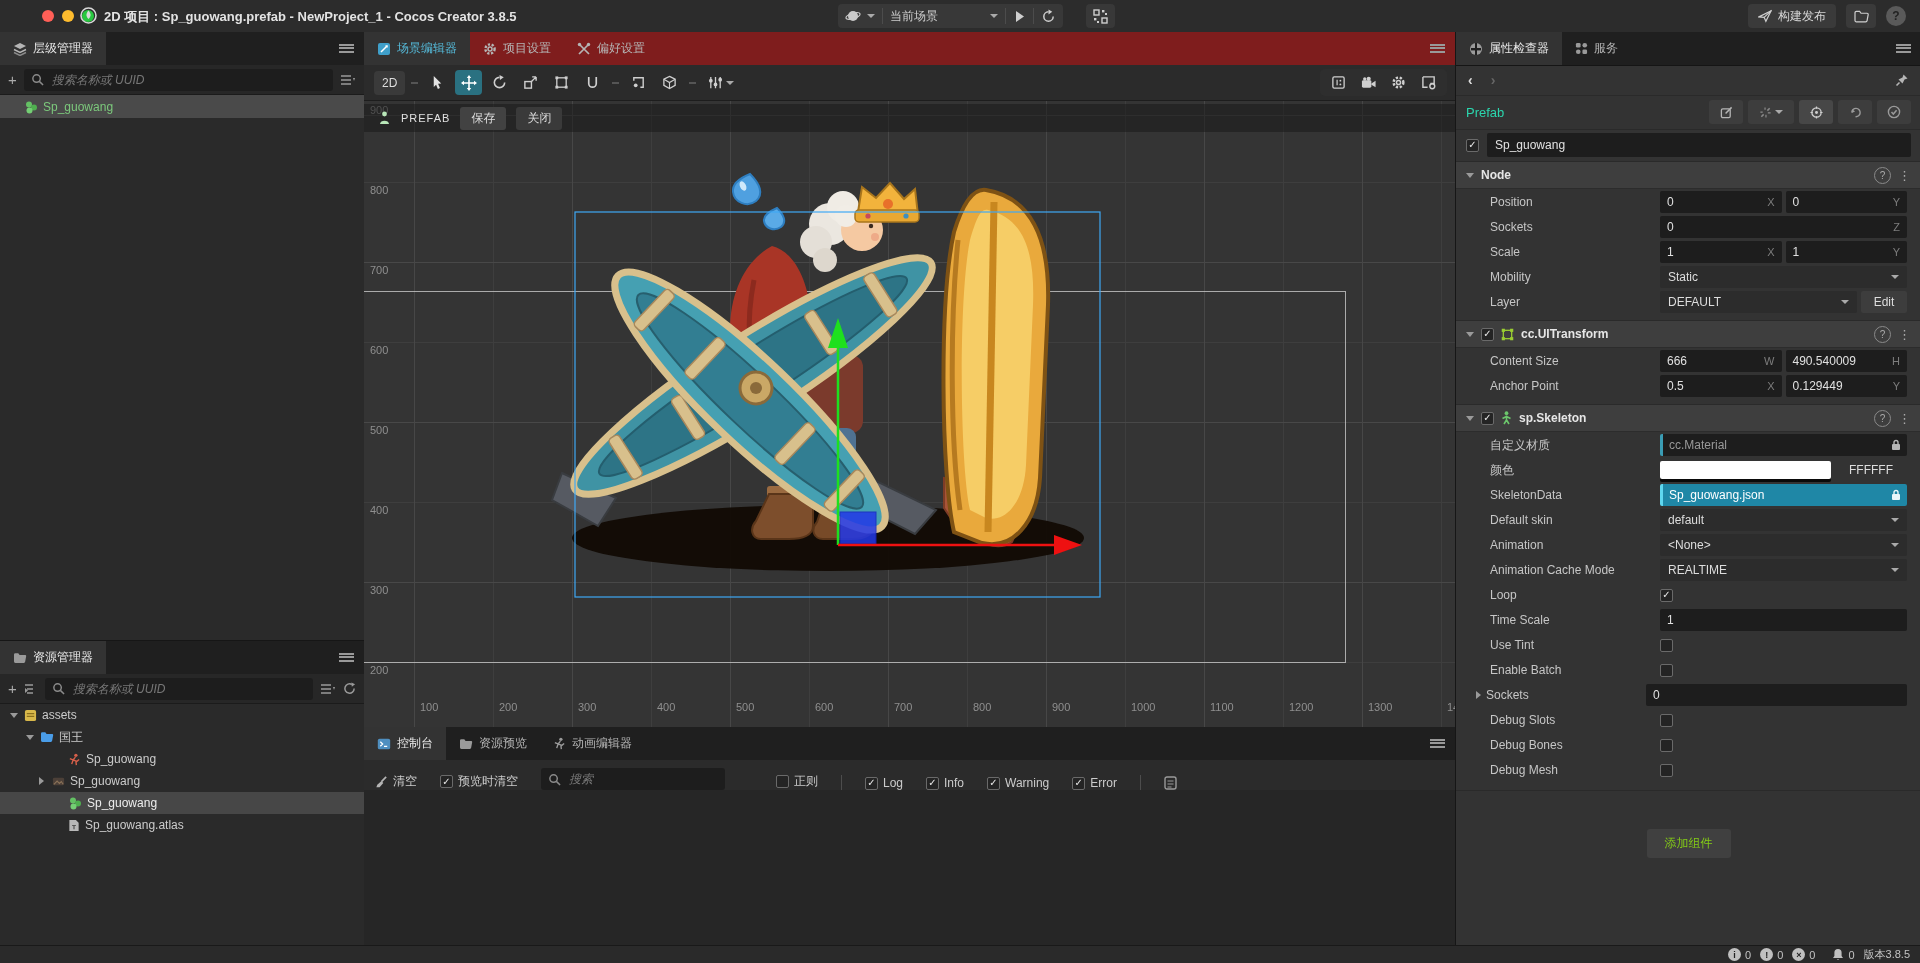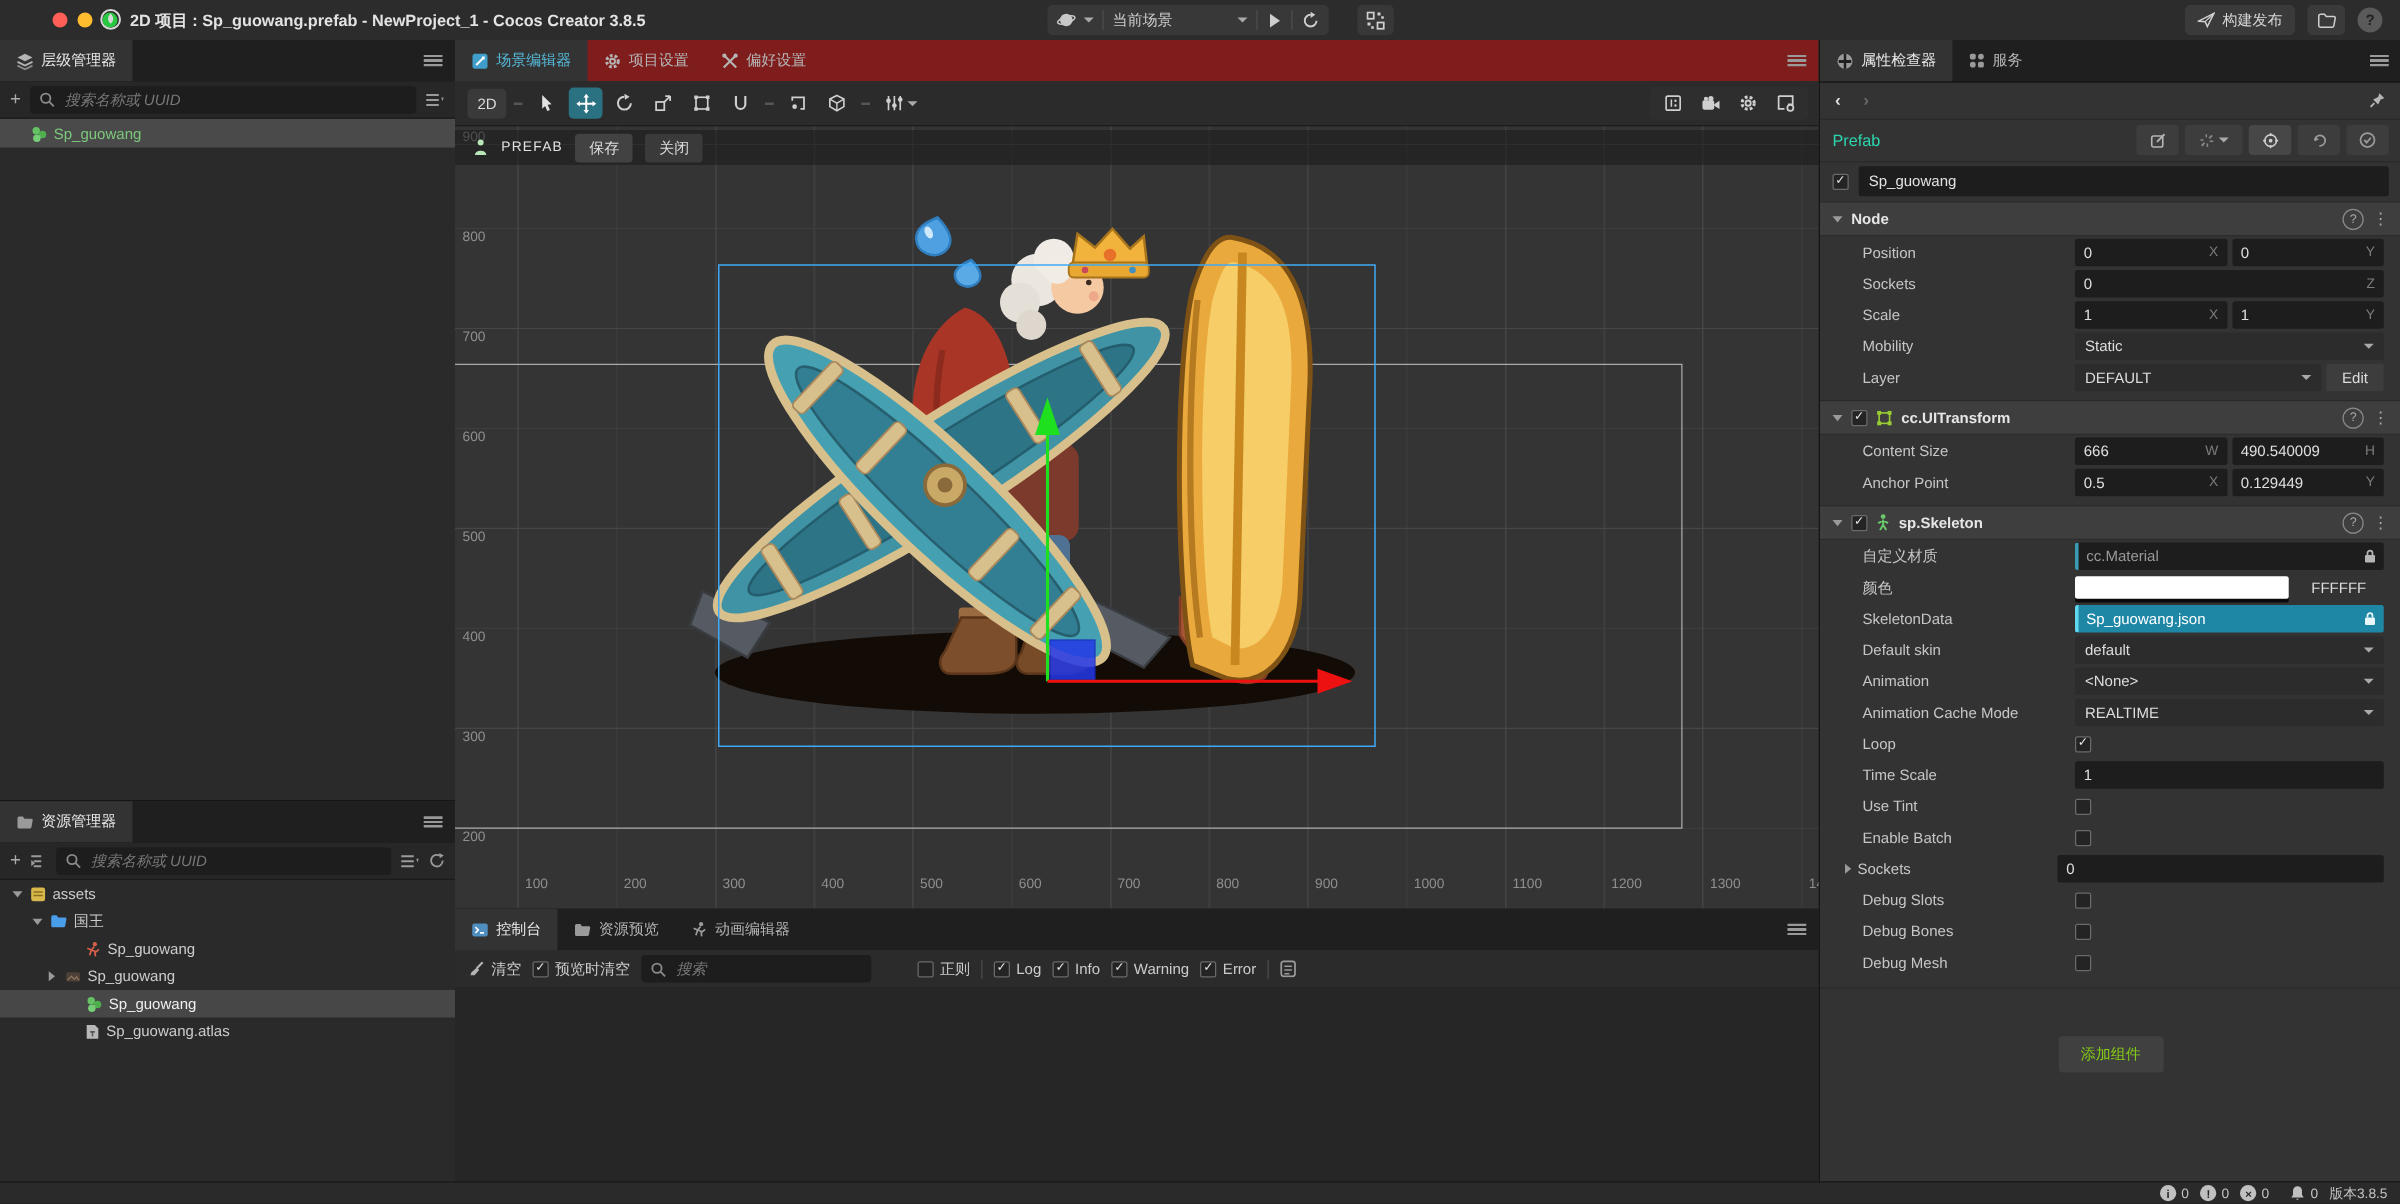--- a/index.html
+++ b/index.html
@@ -62,21 +62,21 @@
       repeating-linear-gradient(0deg,#3e3e3e 0 1px,transparent 1px 80px),
       #343434;
     background-position:50px 0,0 16px,50px 0,0 16px;}
   #canvas-frame{position:absolute;left:-2px;top:191px;width:982px;height:370px;border:1px solid #c9c9c9;opacity:.8;}
   #prefab-bar{position:absolute;left:0;top:39px;right:0;height:28px;background:rgba(25,25,25,.55);display:flex;align-items:center;gap:10px;padding-left:14px;z-index:8;}
   #prefab-bar .pb-label{font-size:11px;letter-spacing:1px;color:#e0e0e0;}
   .pb-btn{background:#424242;border-radius:3px;padding:3px 11px;color:#ddd;font-size:12px;}
   .rl-num,.rb-num{position:absolute;font-size:11px;color:#8f8f8f;z-index:5;}
   
   #console{position:absolute;left:0;top:695px;width:1091px;height:218px;background:#262626;}
-  #console-toolbar{position:absolute;left:0;top:33px;right:0;height:30px;background:#2b2b2b;border-bottom:1px solid #1b1b1b;display:flex;align-items:center;gap:9px;padding:0 10px;}
+  #console-toolbar{position:absolute;left:0;top:33px;right:0;height:30px;background:#2b2b2b;border-bottom:1px solid #1b1b1b;display:flex;align-items:flex-end;gap:23px;padding:0 10px;}
   .cb{width:13px;height:13px;border:1px solid #6a6a6a;border-radius:2px;background:#242424;display:inline-flex;align-items:center;justify-content:center;flex:none;box-sizing:border-box;}
   .cb.checked::after{content:"✓";color:#e8e8e8;font-size:10px;line-height:1;}
   .cklabel{display:flex;align-items:center;gap:5px;color:#ccc;}
   #console-search{width:170px;height:22px;background:#1d1d1d;border-radius:3px;display:flex;align-items:center;padding:0 7px;gap:6px;}
   #console-search input{flex:1;background:transparent;border:0;outline:none;color:#bbb;font-size:12px;font-family:inherit;width:100px;}
   #console-search input::placeholder{color:#777;font-style:italic;}
   .pipe{width:1px;height:15px;background:#4d4d4d;}
   
   #inspector{left:1455px;top:32px;width:465px;height:913px;background:#333;border-left:1px solid #161616;overflow:hidden;}
   #insp-nav{position:absolute;left:0;top:33px;right:0;height:30px;border-bottom:1px solid #2a2a2a;display:flex;align-items:center;padding:0 12px;gap:18px;}

